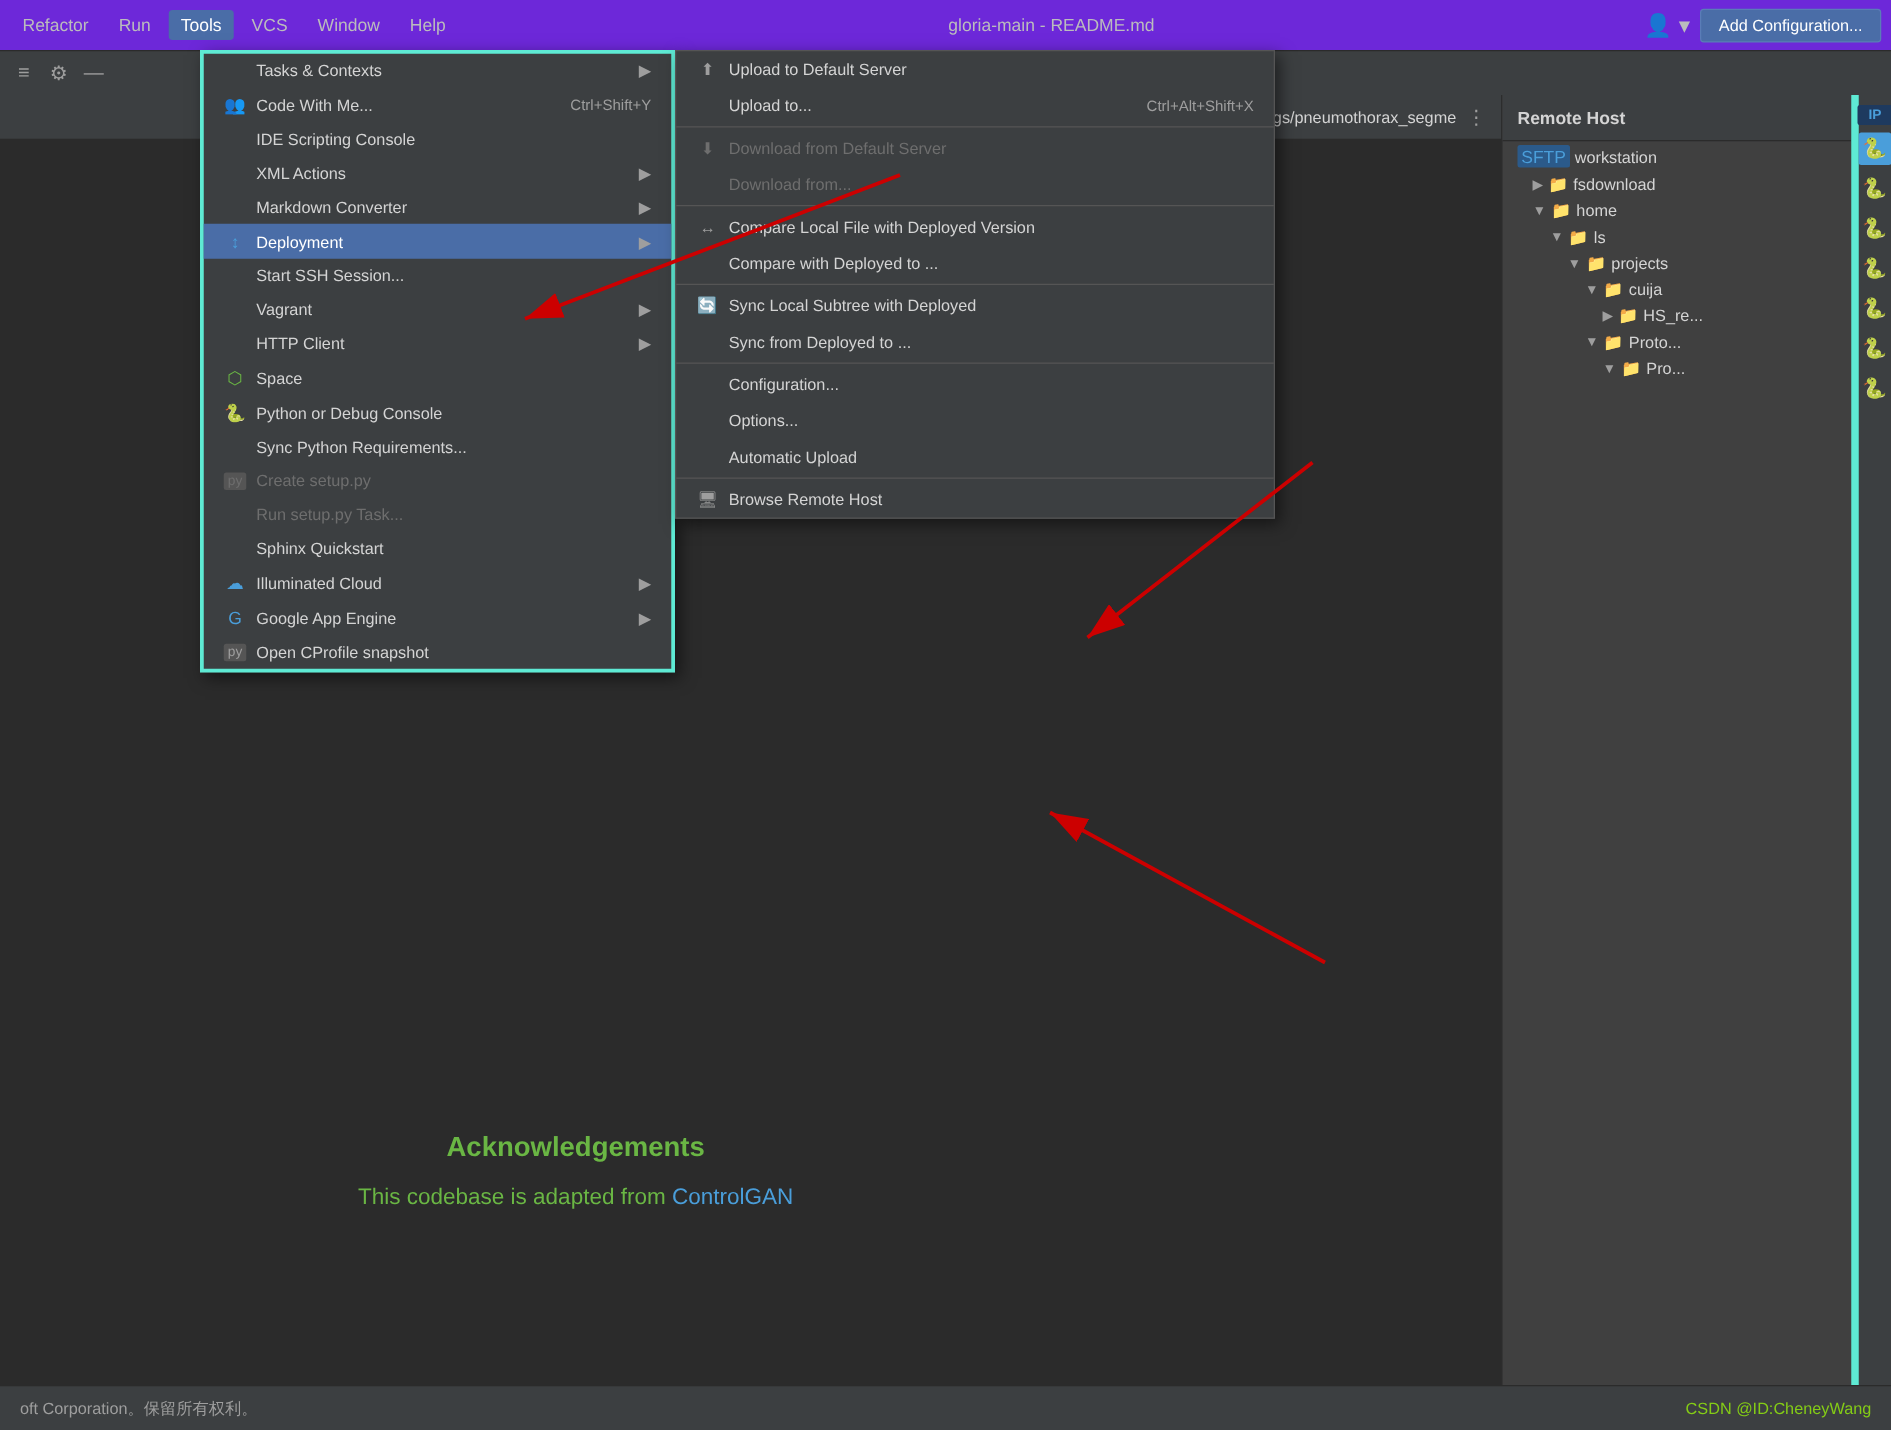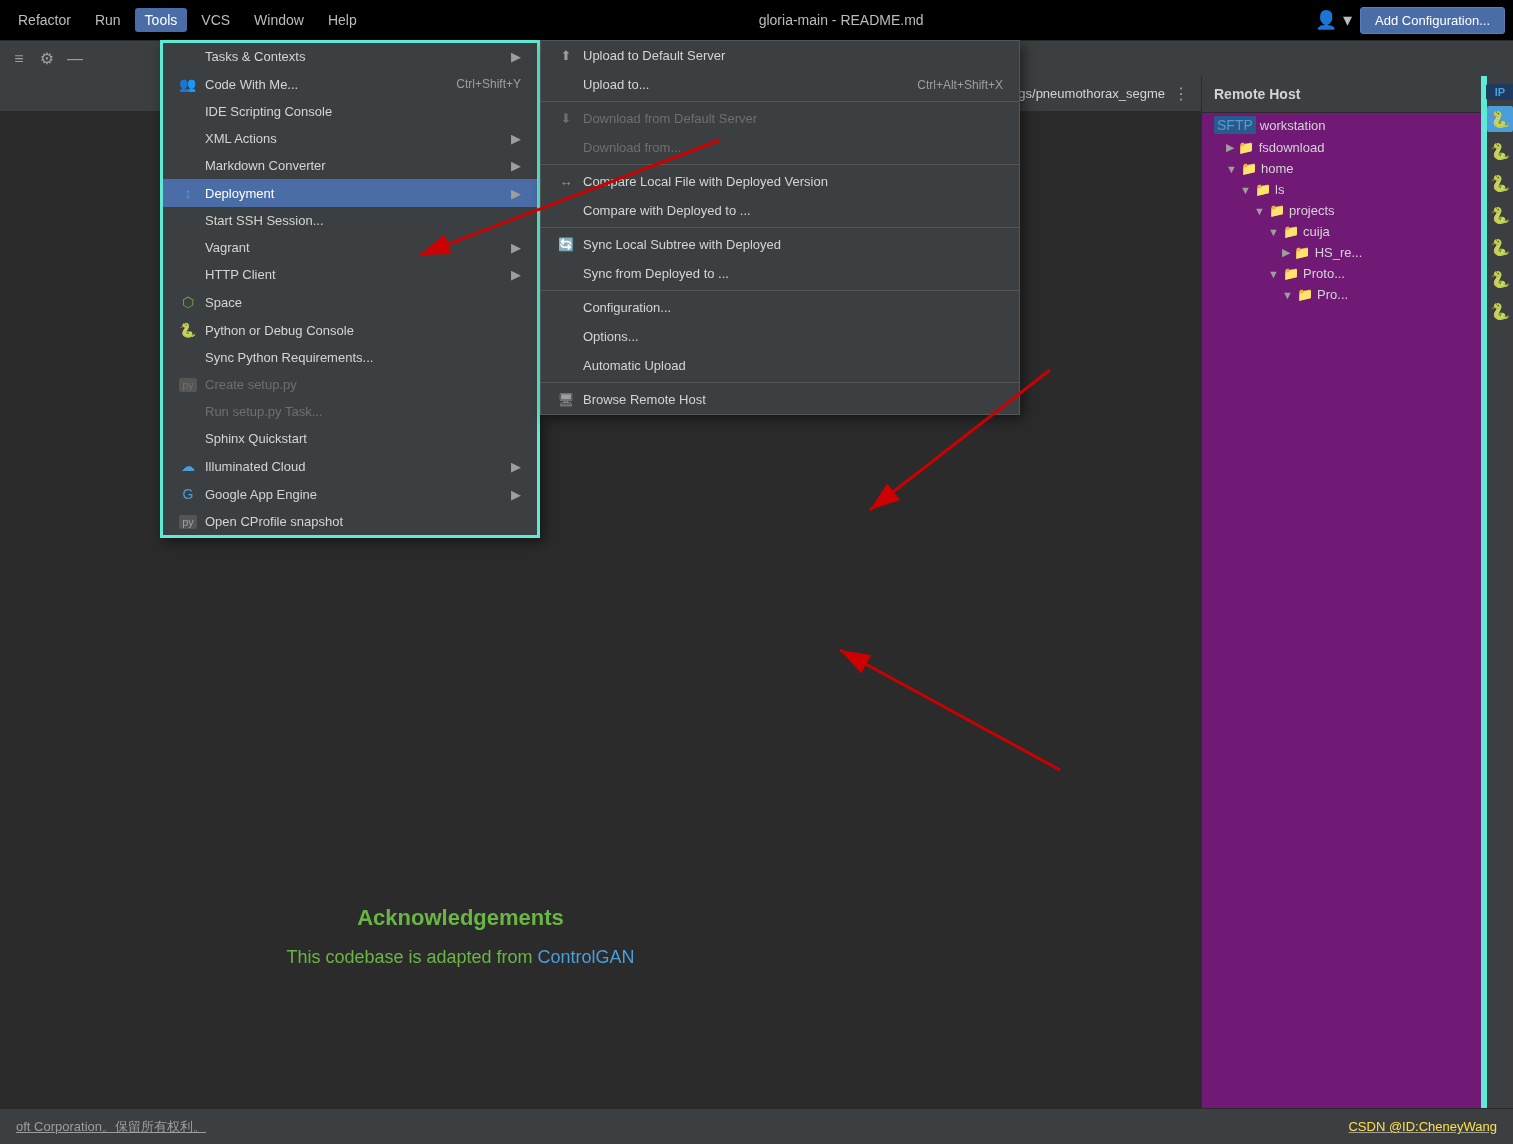--- a/index.html
+++ b/index.html
@@ -11,21 +11,21 @@
       font-size: 14px;
       color: #d4d4d4;
       overflow: hidden;
       position: relative;
     }
 
     
     .menu-bar {
       display: flex;
       align-items: center;
-      background: #000000;
+      background: #6d28d9;
       height: 40px;
       padding: 0 8px;
       gap: 4px;
       position: relative;
       z-index: 10;
     }
     .menu-item {
       padding: 4px 10px;
       cursor: pointer;
       color: #bbbcbd;
@@ -120,21 +120,21 @@
     .file-path-bar .more-icon {
       margin-left: auto;
       color: #9e9e9e;
       font-size: 16px;
       cursor: pointer;
     }
 
     
     .right-panel {
       width: 280px;
-      background: #701a75;
+      background: #404040;
       border-left: 1px solid #2b2b2b;
       display: flex;
       flex-direction: column;
     }
     .right-panel-header {
       padding: 10px 12px;
       font-size: 14px;
       font-weight: bold;
       color: #d4d4d4;
       border-bottom: 1px solid #2b2b2b;
@@ -321,25 +321,24 @@
       left: 0;
       right: 0;
       height: 36px;
       background: #3c3f41;
       display: flex;
       align-items: center;
       padding: 0 16px;
       font-size: 13px;
       color: #9e9e9e;
       border-top: 1px solid #2b2b2b;
-      text-decoration: underline;
     }
     .status-right {
       margin-left: auto;
-      color: #fde047;
+      color: #84cc16;
     }
   </style>
 </head>
 <body>
 
 <div class="menu-bar">
   <div class="menu-item">Refactor</div>
   <div class="menu-item">Run</div>
   <div class="menu-item active">Tools</div>
   <div class="menu-item">VCS</div>

